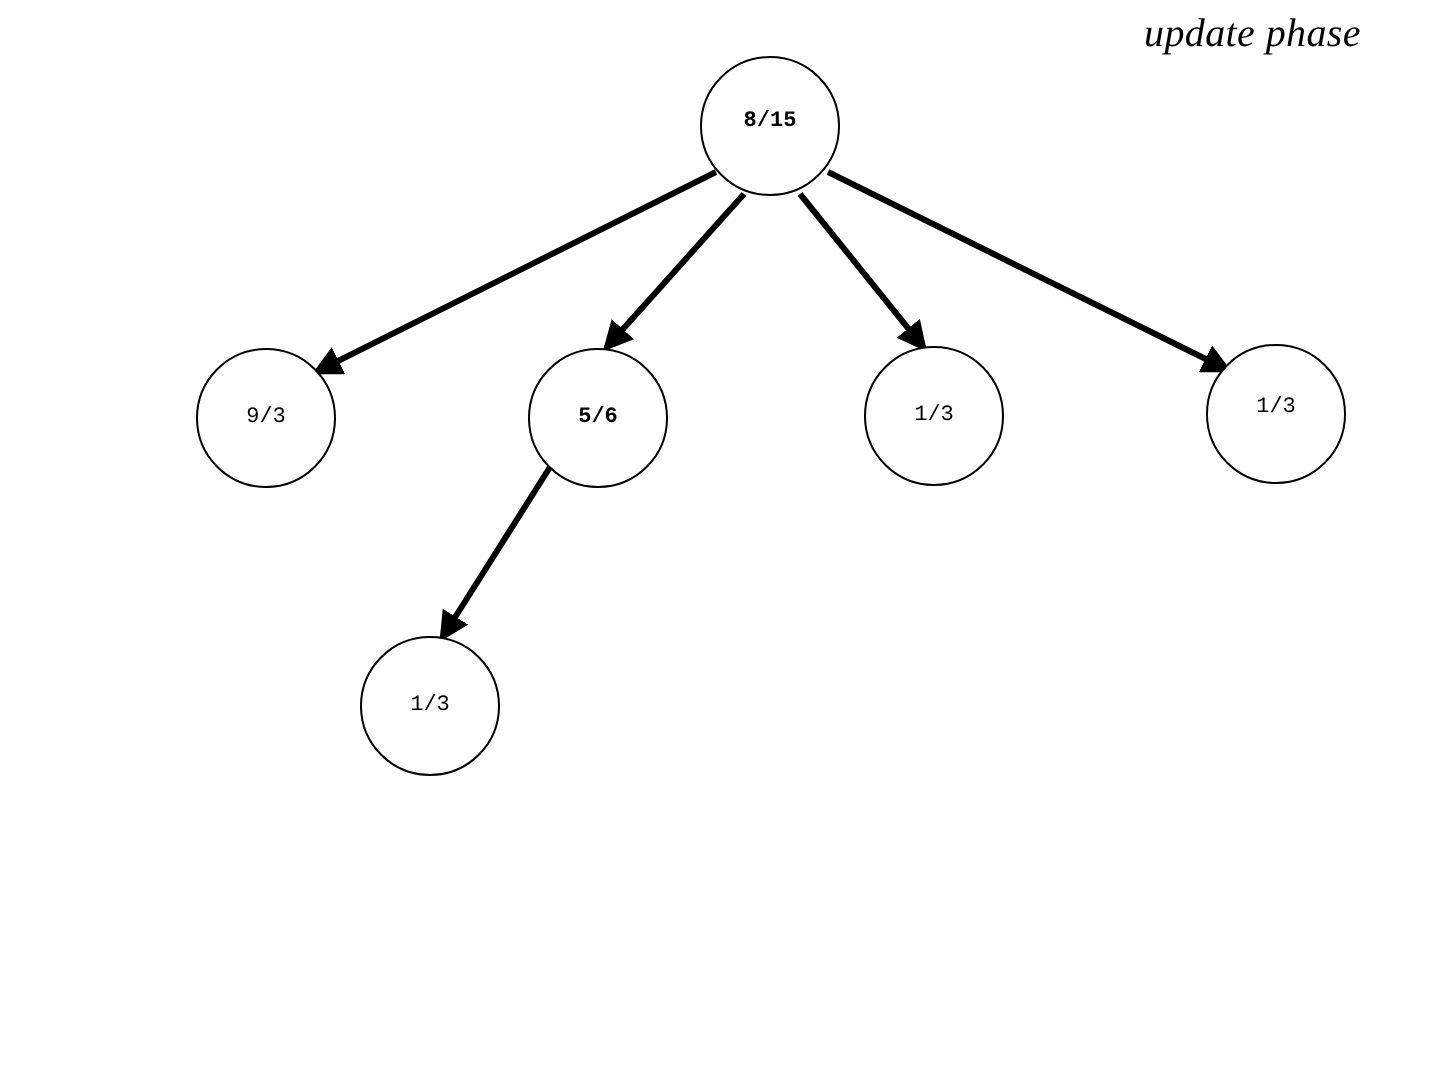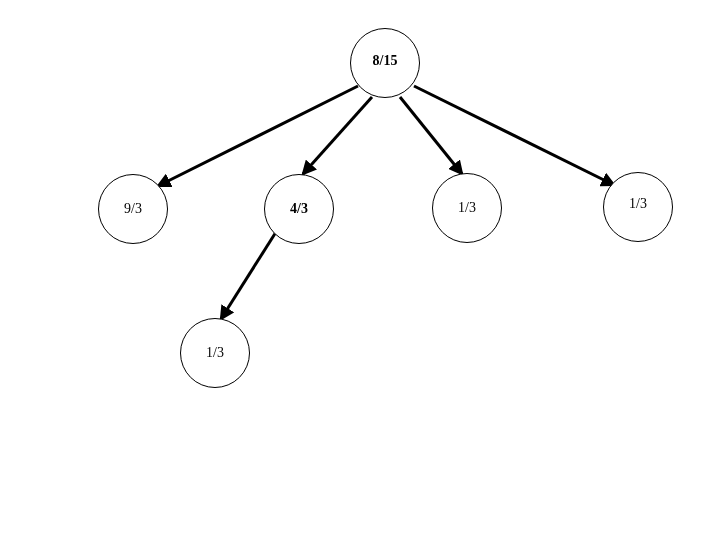--- a/index.html
+++ b/index.html
@@ -36,22 +36,22 @@
     position: absolute;
     border: 1px solid #000000;
     border-radius: 50%;
     background: #ffffff;
     box-sizing: border-box;
     display: flex;
     align-items: center;
     justify-content: center;
   }
   .node-label {
-    font-family: Liberation Serif, serif;
-    font-size: 14px;
+    font-family: Liberation Mono, monospace;
+    font-size: 11px;
     color: #000000;
     line-height: 1;
     user-select: none;
   }
   .node-label.bold {
     font-weight: bold;
   }
   .edges-layer {
     position: absolute;
     left: 0;
@@ -59,20 +59,21 @@
     width: 720px;
     height: 540px;
     pointer-events: none;
   }
 </style>
 </head>
 <body>
 
 <div id="canvas">
 
+  <div class="phase-title" style="left:572px; top:6px;">update phase</div>
 
   <svg class="edges-layer" viewBox="0 0 720 540" width="720" height="540" xmlns="http://www.w3.org/2000/svg">
     <defs>
       <marker id="arrowhead" markerWidth="5" markerHeight="5" refX="4.2" refY="2.5" orient="auto" markerUnits="strokeWidth">
         <path d="M0,0 L5,2.5 L0,5 z" fill="#000000"></path>
       </marker>
     </defs>
     <g id="edges-group">
         <line x1="358" y1="86" x2="158" y2="186" stroke="#000000" stroke-width="3" marker-end="url(#arrowhead)"></line>
         <line x1="372" y1="97" x2="303" y2="174" stroke="#000000" stroke-width="3" marker-end="url(#arrowhead)"></line>
@@ -83,21 +84,21 @@
   </svg>
 
   <div id="nodes-group">
       <div class="node" style="left: 350px; top: 28px; width: 70px; height: 70px; border-color: rgb(0, 0, 0); background: rgb(255, 255, 255);">
         <span class="node-label bold" style="color: rgb(0, 0, 0); transform: translateY(-2px);">8/15</span>
       </div>
       <div class="node" style="left: 98px; top: 174px; width: 70px; height: 70px; border-color: rgb(0, 0, 0); background: rgb(255, 255, 255);">
         <span class="node-label" style="color: rgb(0, 0, 0);">9/3</span>
       </div>
       <div class="node" style="left: 264px; top: 174px; width: 70px; height: 70px; border-color: rgb(0, 0, 0); background: rgb(255, 255, 255);">
-        <span class="node-label bold" style="color: rgb(0, 0, 0);">4/3</span>
+        <span class="node-label bold" style="color: rgb(0, 0, 0);">5/6</span>
       </div>
       <div class="node" style="left: 432px; top: 173px; width: 70px; height: 70px; border-color: rgb(0, 0, 0); background: rgb(255, 255, 255);">
         <span class="node-label" style="color: rgb(0, 0, 0);">1/3</span>
       </div>
       <div class="node" style="left: 603px; top: 172px; width: 70px; height: 70px; border-color: rgb(0, 0, 0); background: rgb(255, 255, 255);">
         <span class="node-label" style="color: rgb(0, 0, 0); transform: translateY(-3px);">1/3</span>
       </div>
       <div class="node" style="left: 180px; top: 318px; width: 70px; height: 70px; border-color: rgb(0, 0, 0); background: rgb(255, 255, 255);">
         <span class="node-label" style="color: rgb(0, 0, 0);">1/3</span>
       </div>

